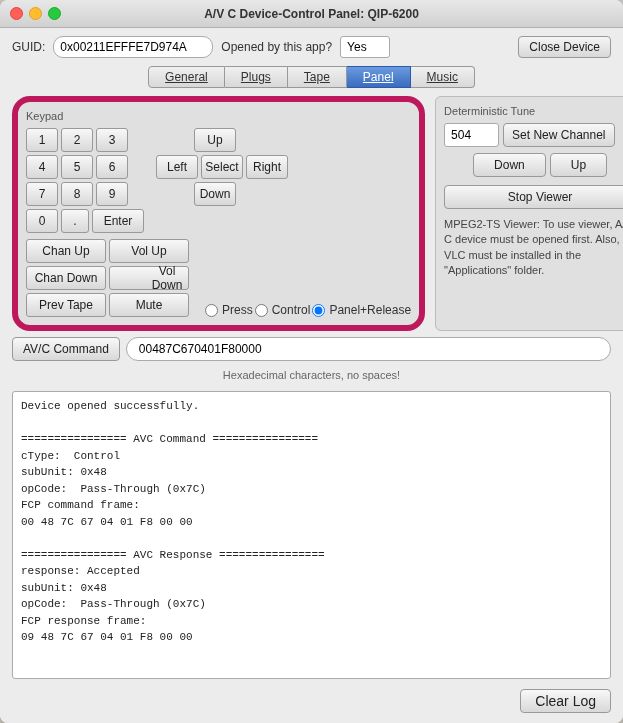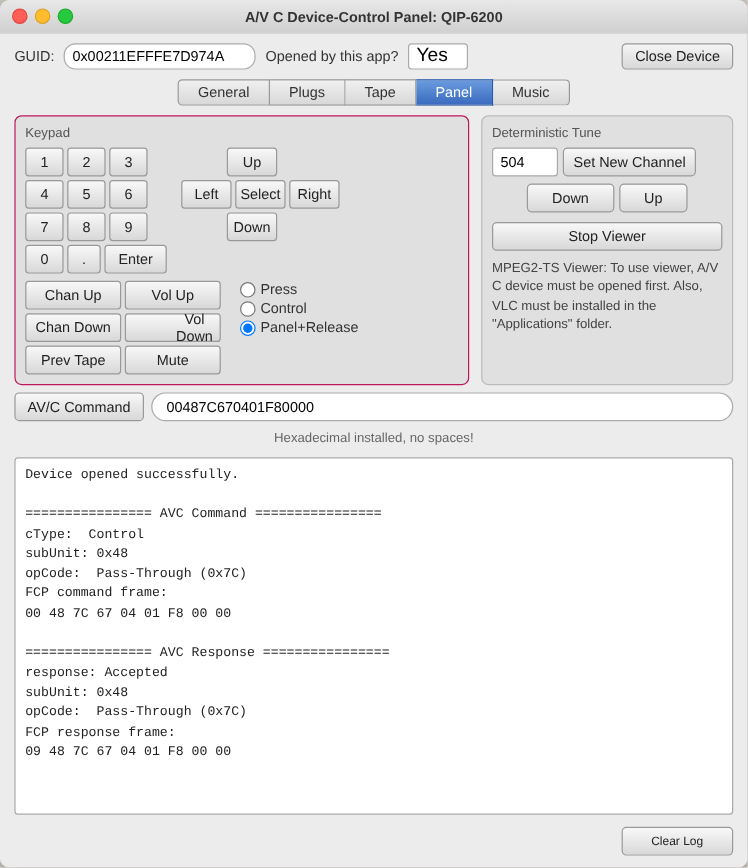--- a/index.html
+++ b/index.html
@@ -78,21 +78,21 @@
       padding: 2px 6px;
       font-size: 12px;
       height: 22px;
     }
     .opened-label { font-size: 12px; color: #333; }
     .yes-field {
       background: white;
       border: 1px solid #aaa;
       border-radius: 3px;
       padding: 2px 6px;
-      font-size: 16px;
+      font-size: 12px;
       height: 22px;
       width: 50px;
     }
     .mac-button {
       background: linear-gradient(to bottom, #f5f5f5, #d8d8d8);
       border: 1px solid #999;
       border-radius: 4px;
       padding: 2px 10px;
       font-size: 12px;
       cursor: pointer;
@@ -107,38 +107,39 @@
       gap: 0;
       margin: 2px 0;
     }
     .tab {
       padding: 3px 16px;
       font-size: 12px;
       cursor: pointer;
       background: linear-gradient(to bottom, #f0f0f0, #d8d8d8);
       border: 1px solid #999;
       color: #333;
+      text-decoration: underline;
     }
     .tab:first-child { border-radius: 4px 0 0 4px; }
     .tab:last-child { border-radius: 0 4px 4px 0; }
     .tab + .tab { border-left: none; }
     .tab.active {
       background: linear-gradient(to bottom, #6a9bdf, #3a6bbf);
       color: white;
       border-color: #2a5aaa;
     }
     .main-panels {
       display: flex;
       gap: 10px;
       flex: 0 0 auto;
     }
     .keypad-section {
       background: #e0e0e0;
-      border: 1px solid #be185d;
-      border-radius: 6px;
+      border: 6px solid #be185d;
+      border-radius: 18px;
       padding: 8px;
       flex: 1;
     }
     .section-title {
       font-size: 11px;
       color: #555;
       margin-bottom: 6px;
     }
     .keypad-grid {
       display: grid;
@@ -167,23 +168,23 @@
       border-radius: 3px;
       font-size: 12px;
       cursor: pointer;
       display: flex;
       align-items: center;
       justify-content: center;
       color: #222;
     }
     .radio-group {
       display: flex;
-      flex-direction: column;
       gap: 2px;
       margin-left: 8px;
+      align-items: flex-end;
     }
     .radio-item {
       display: flex;
       align-items: center;
       gap: 4px;
       font-size: 12px;
       color: #333;
     }
     .radio-input { cursor: pointer; }
     .det-section {
@@ -315,22 +316,22 @@
     }
     .bottom-bar {
       display: flex;
       justify-content: flex-end;
       padding: 4px 0 2px 0;
     }
     .clear-log-btn {
       background: linear-gradient(to bottom, #f8f8f8, #d8d8d8);
       border: 1px solid #999;
       border-radius: 4px;
-      padding: 2px 24px;
-      font-size: 10px;
+      padding: 2px 14px;
+      font-size: 14px;
       cursor: pointer;
       height: 24px;
       display: flex;
       align-items: center;
       color: #222;
     }
     .dot-btn {
       width: 28px;
       height: 24px;
       background: linear-gradient(to bottom, #f8f8f8, #d8d8d8);
@@ -466,21 +467,21 @@
         </div>
         <button class="stop-viewer-btn">Stop Viewer</button>
         <div class="viewer-info">MPEG2-TS Viewer: To use viewer, A/V C device must be opened first. Also, VLC must be installed in the "Applications" folder.</div>
       </div>
     </div>
 
     <div class="avc-row">
       <button class="avc-label-btn">AV/C Command</button>
       <input class="avc-command-input" type="text" value="00487C670401F80000" style="">
     </div>
-    <div class="hex-hint">Hexadecimal installed, no spaces!</div>
+    <div class="hex-hint">Hexadecimal characters, no spaces!</div>
 
     <div class="log-area">
       <pre style="font-family:'Courier New',monospace; font-size:11px; white-space:pre-wrap; word-break:break-all;">Device opened successfully.
 
 ================ AVC Command ================
 cType:  Control
 subUnit: 0x48
 opCode:  Pass-Through (0x7C)
 FCP command frame:
 00 48 7C 67 04 01 F8 00 00

